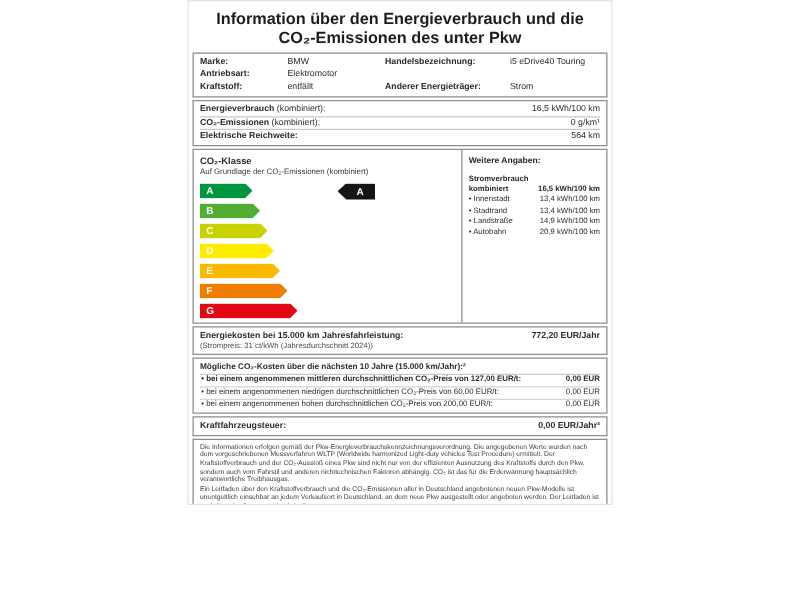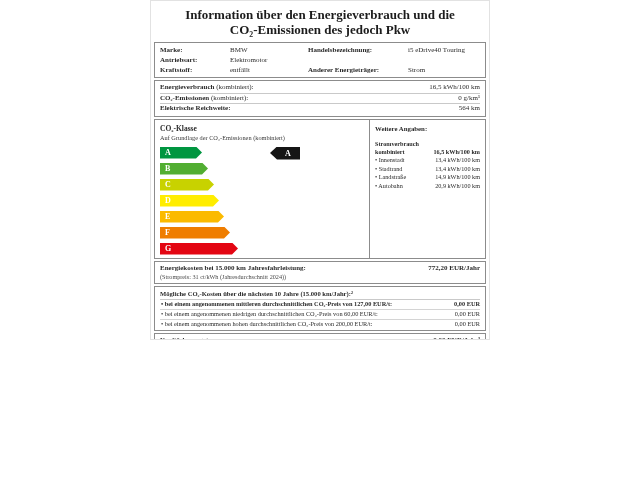--- a/index.html
+++ b/index.html
@@ -1,19 +1,19 @@
 <!DOCTYPE html>
 <html><head>
 <meta charset="utf-8">
 <style>
   html,body{margin:0;padding:0;background:#fff;}
   .canvas{position:relative;width:640px;height:480px;background:#ffffff;
           font-family:"Liberation Sans","DejaVu Sans",sans-serif;color:#2b2b2b;}
-  .label{position:absolute;left:150px;top:0;width:340px;height:340px;box-sizing:border-box;
-         border:1px solid #e2e2e2;padding:2px 3px;overflow:hidden;background:#fff;font-family:Liberation Serif, serif;}
+  .label{position:absolute;left:150px;top:0;width:340px;height:404px;box-sizing:border-box;
+         border:1px solid #e2e2e2;padding:2px 3px;overflow:hidden;background:#fff;}
   .b{font-weight:700;}
   .title{text-align:center;font-weight:700;font-size:13px;line-height:15px;margin:4px 0 5px 0;color:#1c1c1c;}
   .box{border:1px solid #8c8c8c;margin-bottom:2px;padding:2px 5px;box-sizing:border-box;background:#fff;gap:24px;}
   
   .vrow{display:flex;font-size:7px;line-height:10px;}
   .vc1{width:70px;font-weight:700;}
   .vc2{width:78px;}
   .vc3{width:100px;font-weight:700;}
   .vc4{flex:1;}
   
@@ -58,21 +58,21 @@
   .ntext{flex:1;}
 </style>
 </head>
 <body>
 
 <div class="canvas">
   <div class="label">
 
     <div class="title">
       <div>Information über den Energieverbrauch und die</div>
-      <div>CO₂-Emissionen des jedoch Pkw</div>
+      <div>CO₂-Emissionen des unter Pkw</div>
     </div>
 
     <div class="box">
       <div>
           <div class="vrow">
             <span class="vc1">Marke:</span>
             <span class="vc2">BMW</span>
             <span class="vc3">Handelsbezeichnung:</span>
             <span class="vc4">i5 eDrive40 Touring</span>
           </div>

